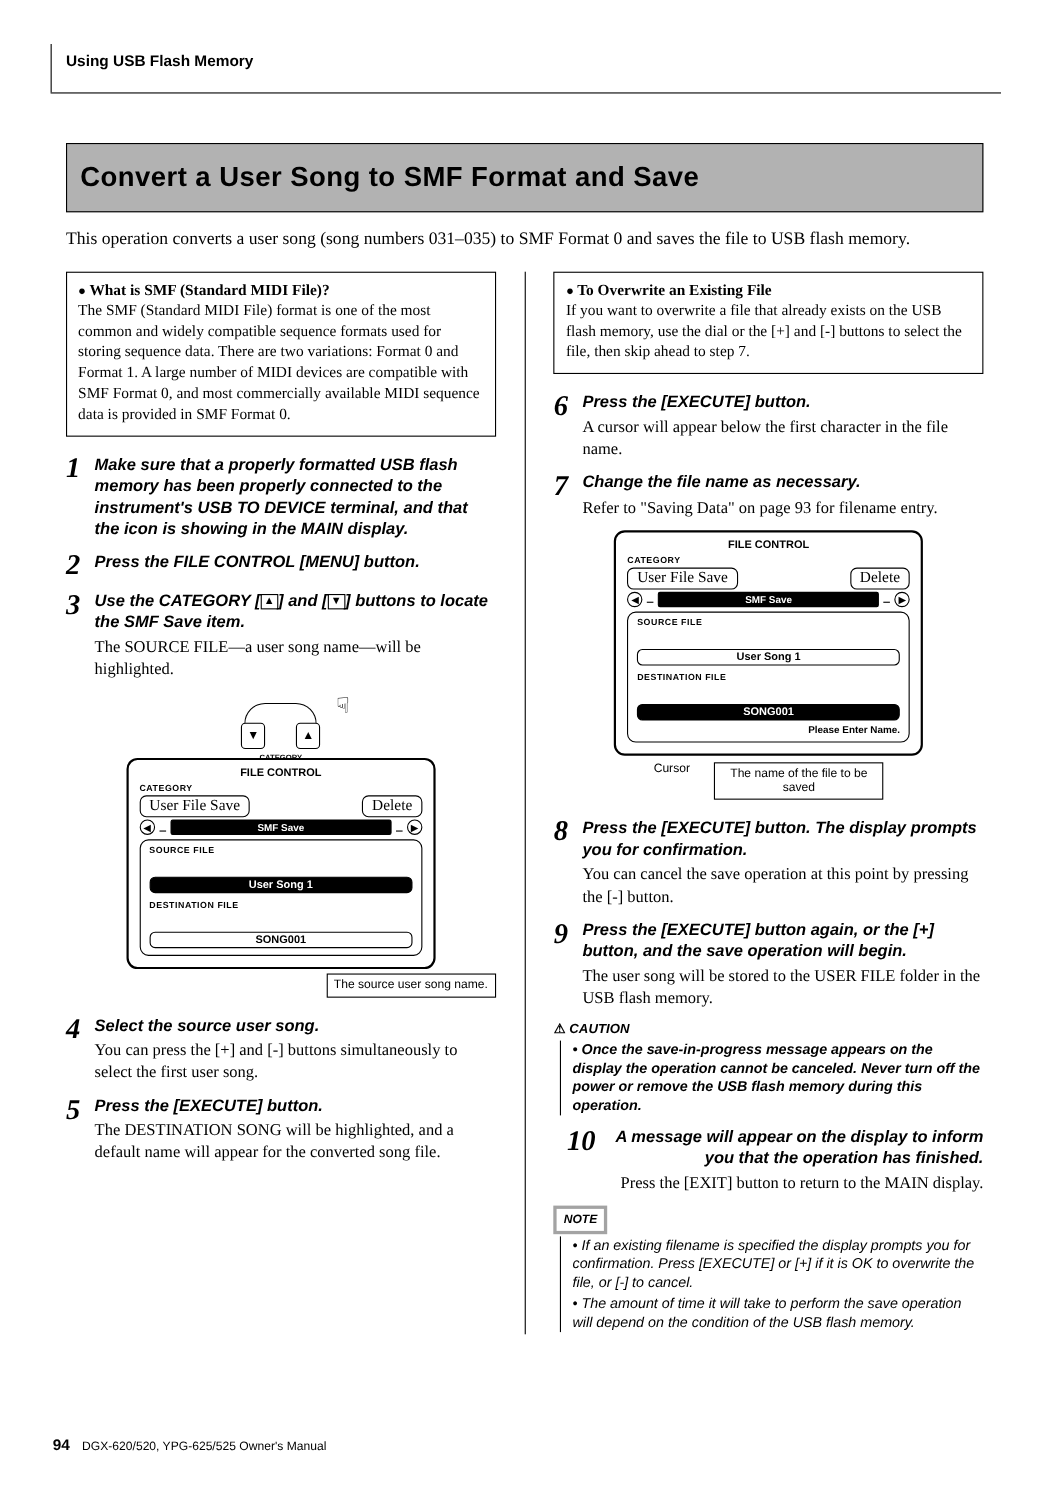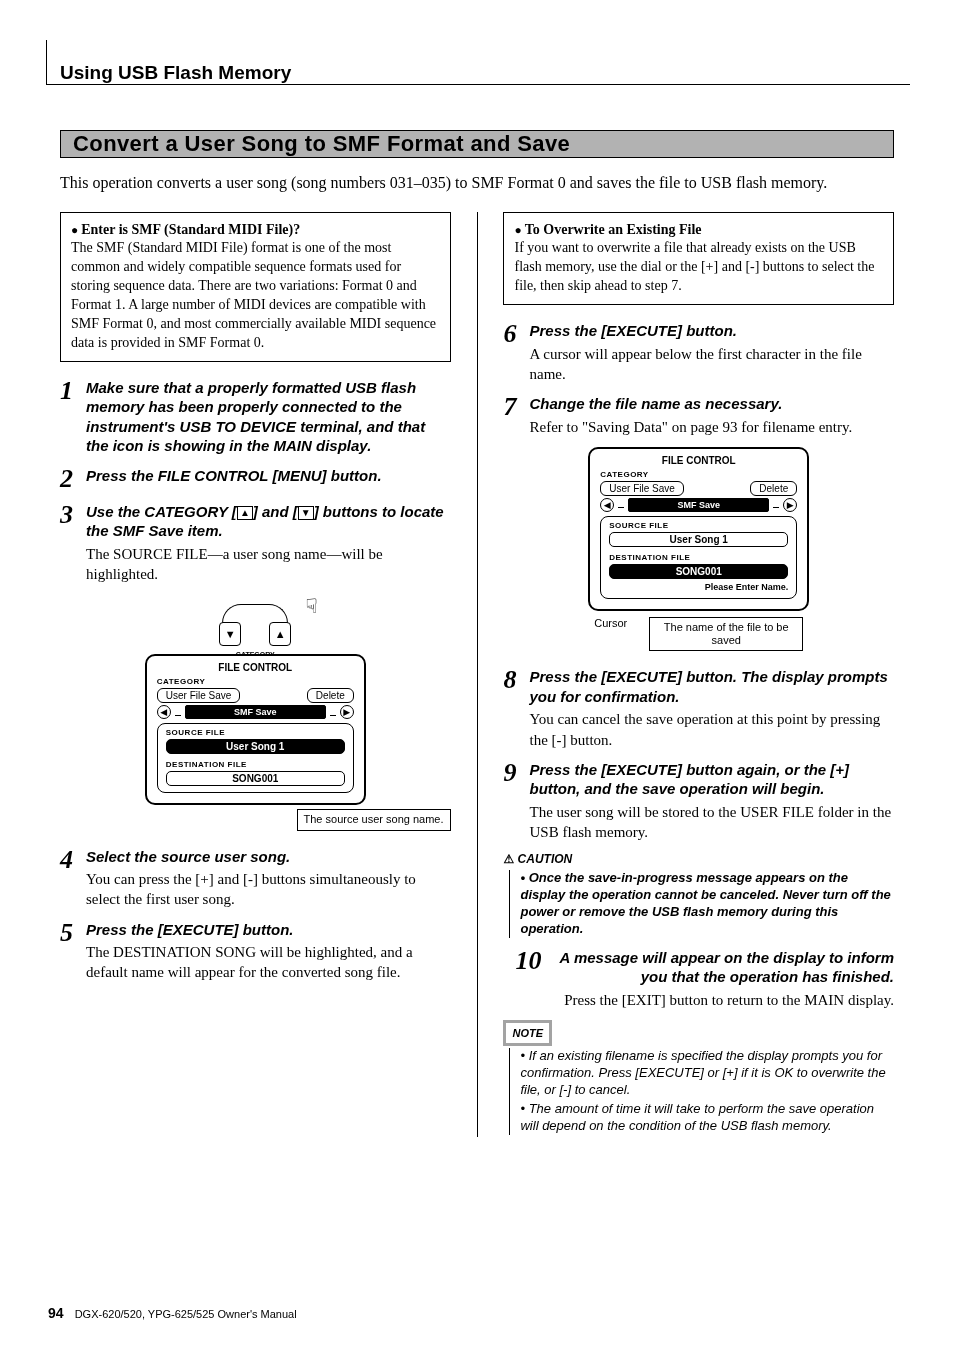--- a/index.html
+++ b/index.html
@@ -25,36 +25,36 @@
     position: absolute;
     left: 46px;
     top: 40px;
     width: 1px;
     height: 44px;
     background: #000;
   }
   .running-head {
     font-family: Arial, Helvetica, sans-serif;
     font-weight: bold;
-    font-size: 19px;
+    font-size: 14px;
     position: absolute;
     left: 60px;
-    top: 62px;
+    top: 47px;
   }
   .content {
     margin-top: 80px;
   }
   .section-title {
     background: #b2b2b2;
     border: 1px solid #000;
-    padding: 0 12px;
+    padding: 16px 12px;
     margin: 0 0 14px 0;
     font-family: Arial, Helvetica, sans-serif;
     font-weight: 900;
-    font-size: 22px;
+    font-size: 25px;
     letter-spacing: 0.4px;
   }
   .intro {
     font-size: 16px;
     line-height: 1.35;
     margin-bottom: 18px;
   }
   .columns {
     display: flex;
     gap: 26px;
@@ -127,21 +127,21 @@
   
   .fig {
     margin: 10px 0 16px 0;
     text-align: center;
     font-family: Arial, Helvetica, sans-serif;
     font-size: 9px;
   }
   .lcd {
     border: 2px solid #000;
     border-radius: 10px;
-    width: 221px;
+    width: 281px;
     box-sizing: border-box;
     padding: 6px 10px 10px 10px;
     margin: 4px auto 0 auto;
     text-align: left;
     font-family: Arial, Helvetica, sans-serif;
     font-size: 9px;
     position: relative;
     background: #fff;
   }
   .lcd-title {
@@ -149,21 +149,22 @@
     font-weight: bold;
     font-size: 10px;
     margin-bottom: 4px;
   }
   .lcd-label { font-weight: bold; font-size: 8px; letter-spacing: 0.5px; }
   .pill {
     border: 1px solid #000;
     border-radius: 6px;
     display: inline-block;
     padding: 1px 8px;
-    font-size: 10px;
+    font-size: 14px;
+    font-family: Liberation Serif, serif;
   }
   .catrow {
     display: flex;
     align-items: center;
     gap: 4px;
     margin: 2px 0;
   }
   .catrow .arrow {
     border: 1px solid #000;
     border-radius: 50%;
@@ -190,21 +191,21 @@
   .field-container {
     border: 1px solid #000;
     border-radius: 8px;
     padding: 4px 8px 6px 8px;
     margin-top: 4px;
   }
   .field {
     border: 1px solid #000;
     border-radius: 5px;
     padding: 1px 17px;
-    margin-top: 2px;
+    margin-top: 20px;
     text-align: center;
     font-size: 10px;
     font-weight: bold;
   }
   .field.inv {
     background: #000;
     color: #fff;
   }
   .callout {
     font-family: Arial, Helvetica, sans-serif;
@@ -317,21 +318,21 @@
 <div class="content">
 
   <div class="section-title">Convert a User Song to SMF Format and Save</div>
   <div class="intro">This operation converts a user song (song numbers 031–035) to SMF Format 0 and saves the file to USB flash memory.</div>
 
   <div class="columns">
 
     <div class="col">
 
       <div class="box">
-        <div class="bullet-title">Enter is SMF (Standard MIDI File)?</div>
+        <div class="bullet-title">What is SMF (Standard MIDI File)?</div>
         <div>The SMF (Standard MIDI File) format is one of the most common and widely compatible sequence formats used for storing sequence data. There are two variations: Format 0 and Format 1. A large number of MIDI devices are compatible with SMF Format 0, and most commercially available MIDI sequence data is provided in SMF Format 0.</div>
       </div>
 
       <div class="step">
         <div class="step-num">1</div>
         <div class="step-body">
           <div class="step-head">Make sure that a properly formatted USB flash memory has been properly connected to the instrument's USB TO DEVICE terminal, and that the icon is showing in the MAIN display.</div>
         </div>
       </div>
 

